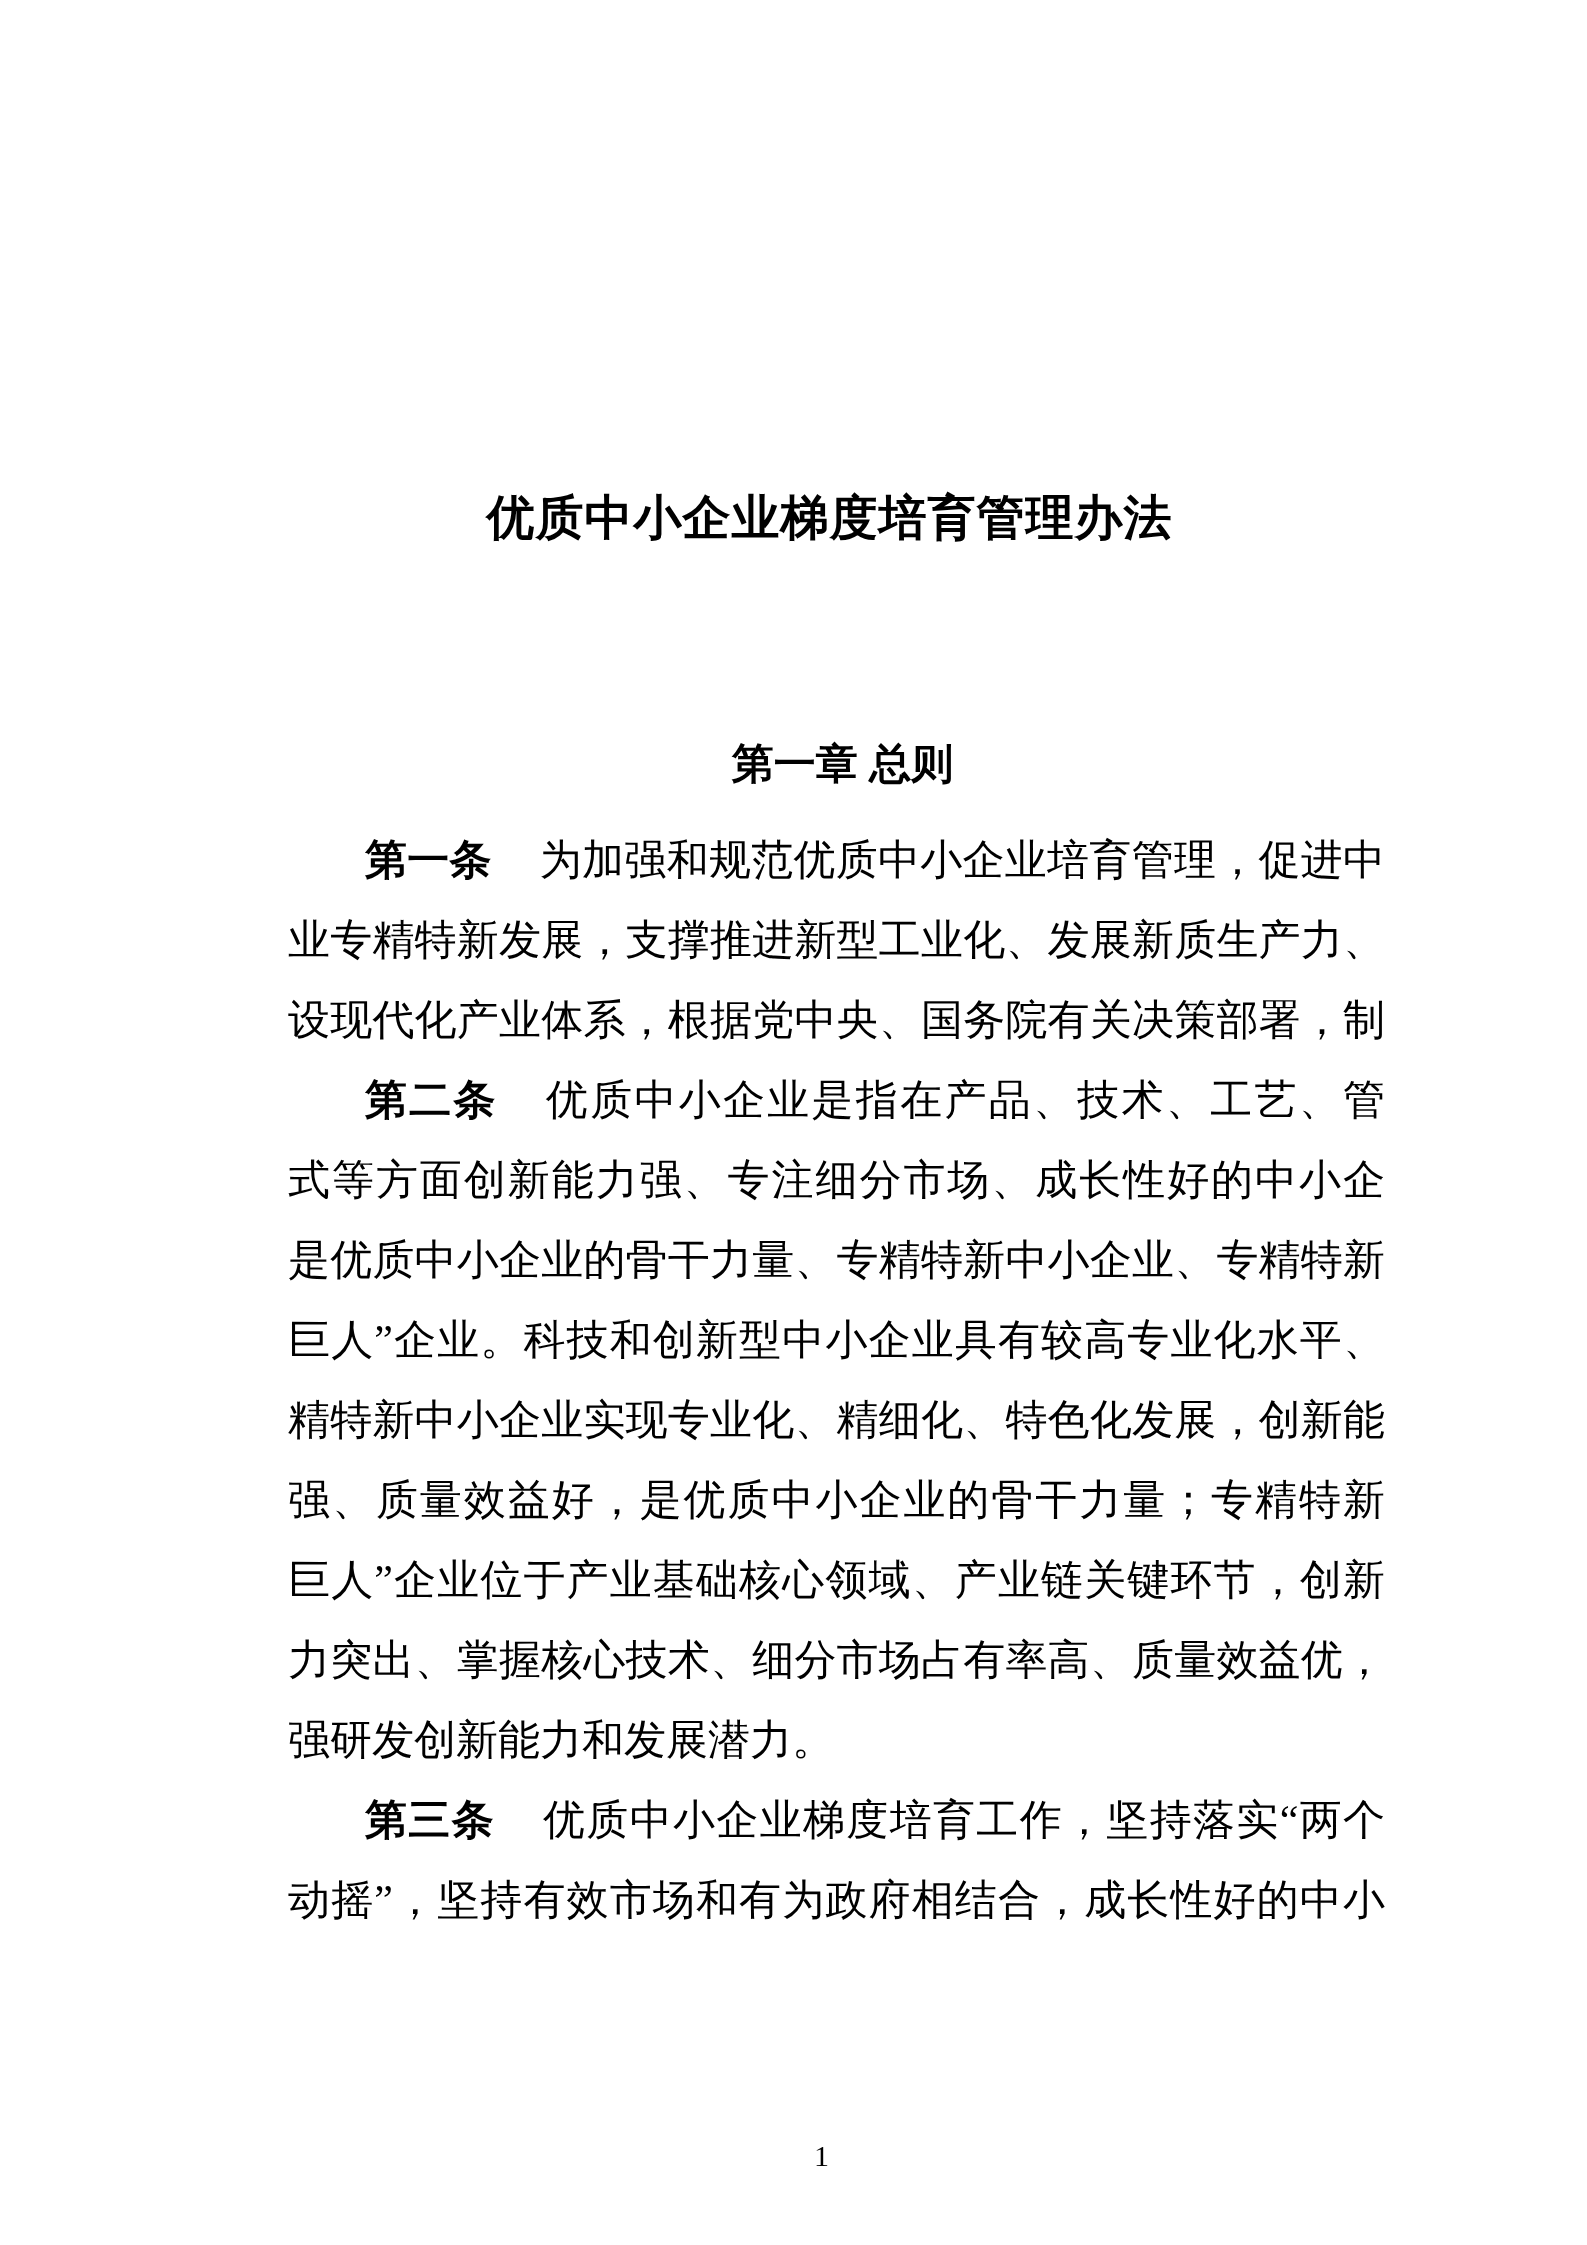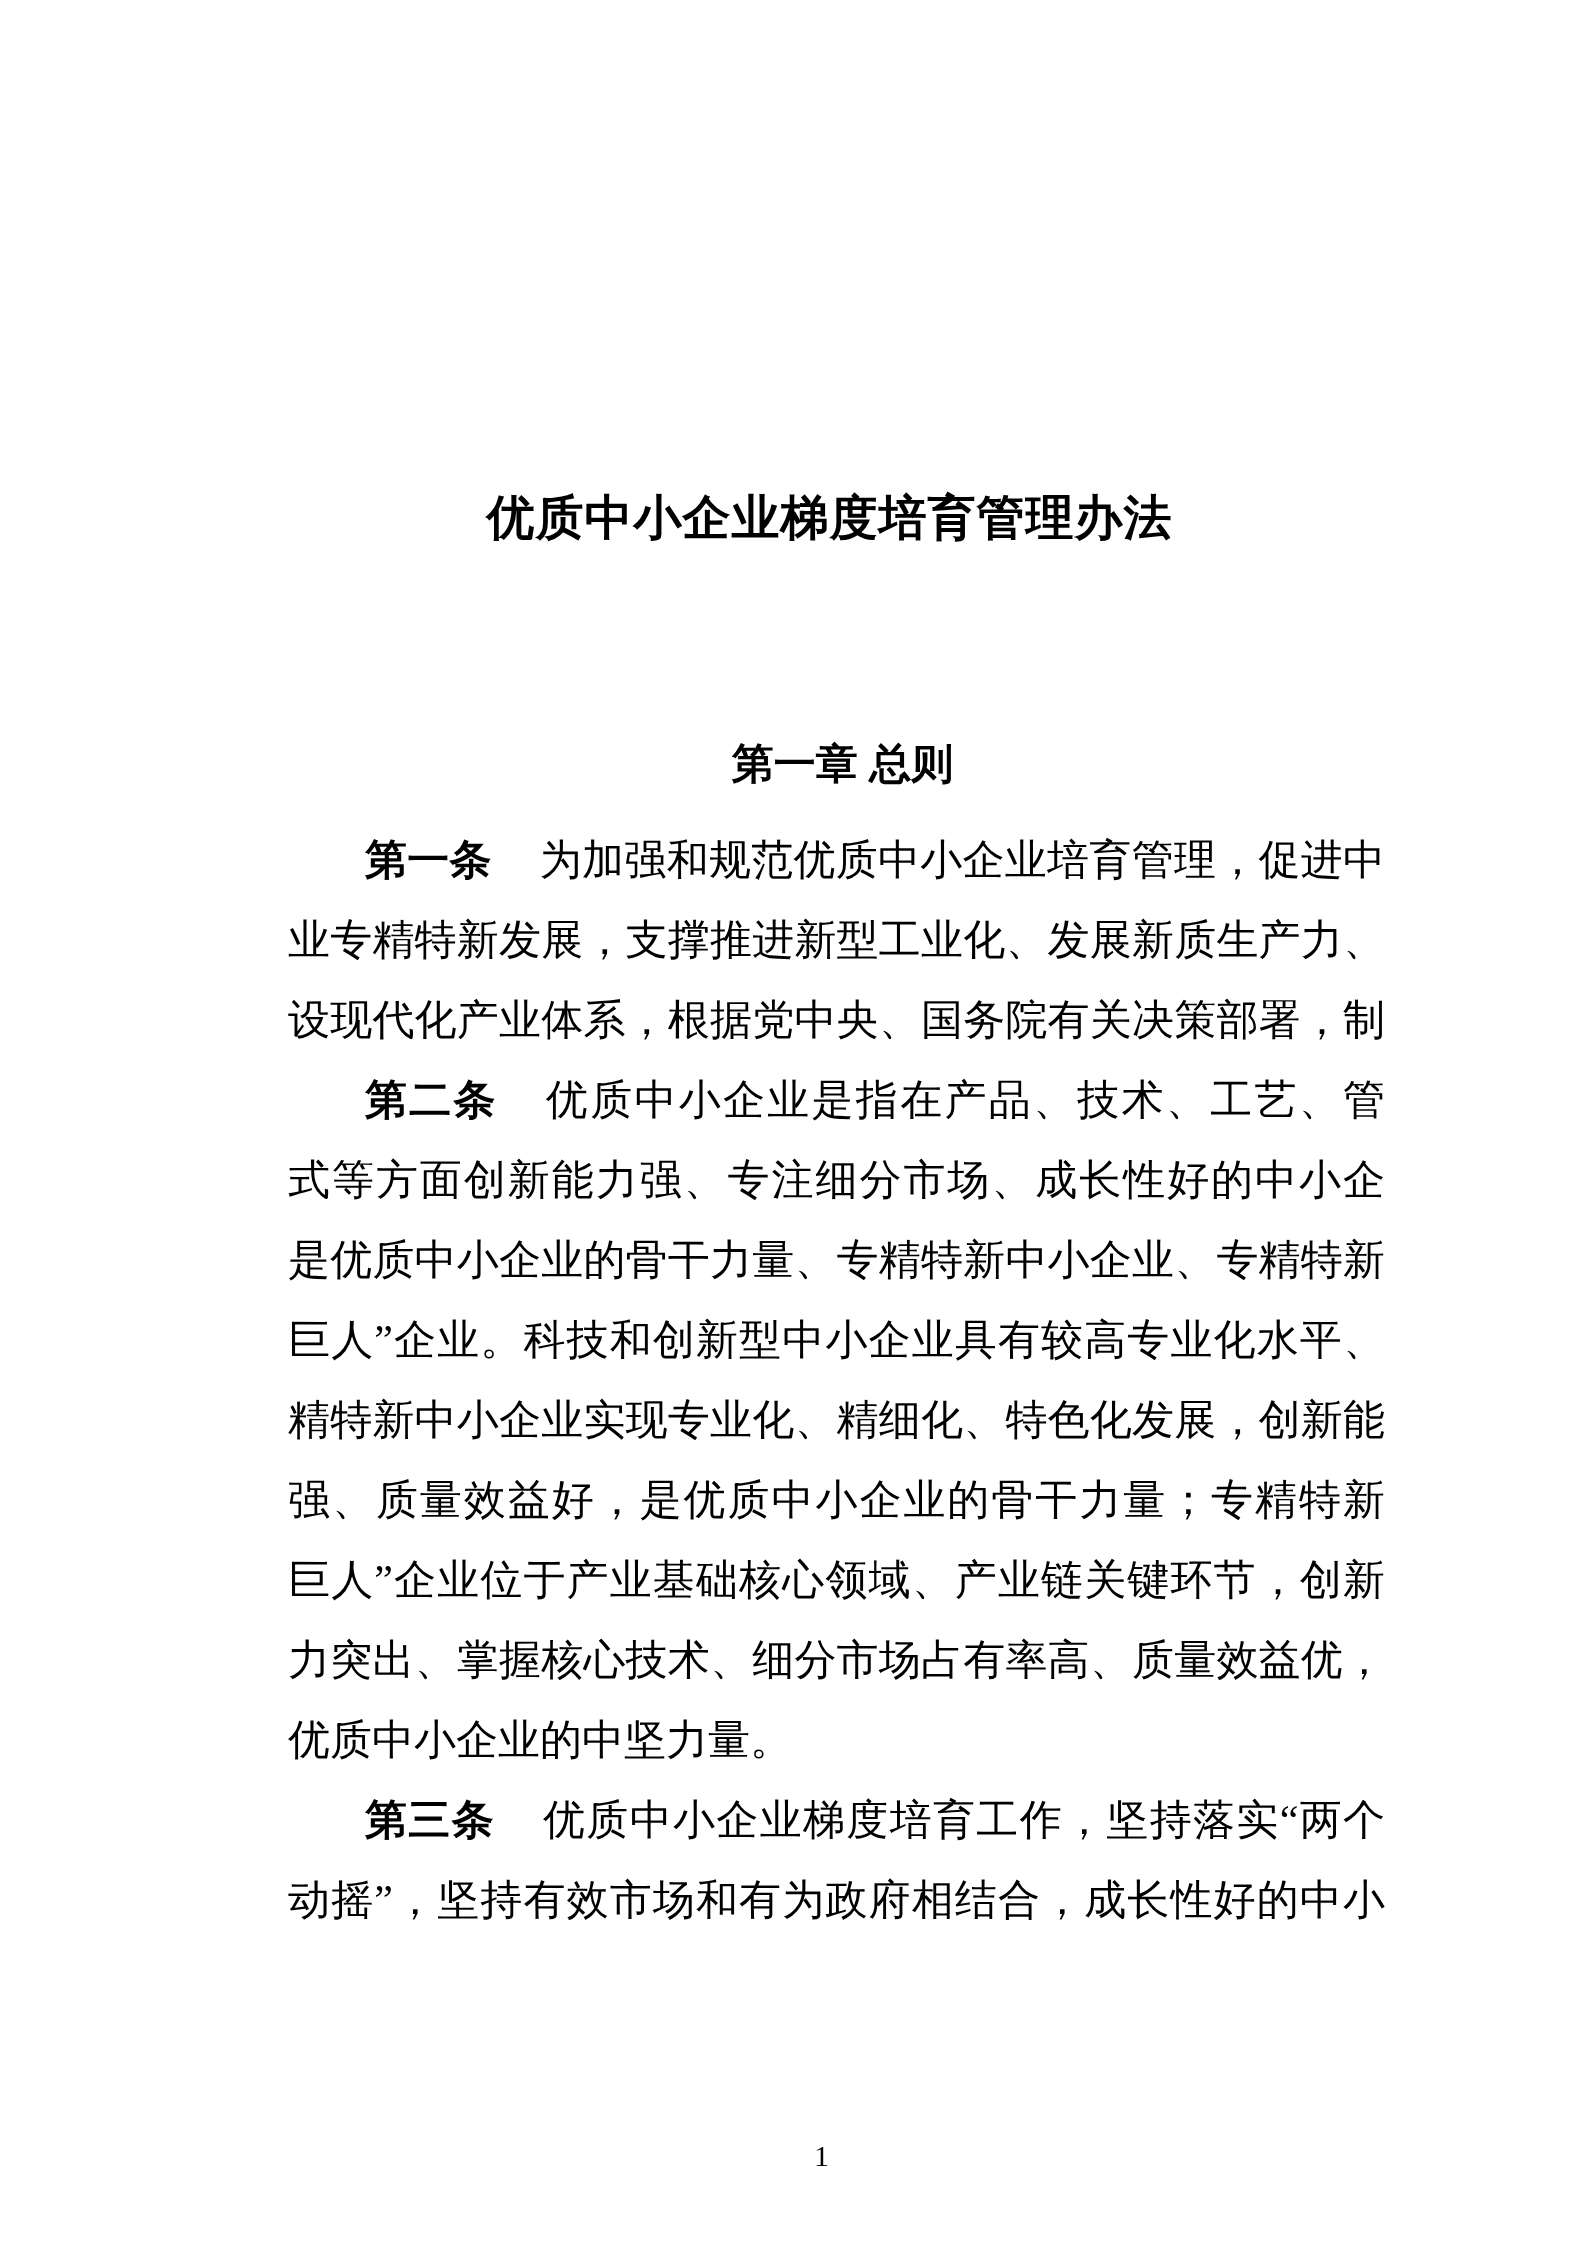--- a/index.html
+++ b/index.html
@@ -101,21 +101,21 @@
 
 
   <div class="line"><span>精特新中小企业实现专业化、精细化、特色化发展，创新能力</span></div>
 
   <div class="line"><span>强、质量效益好，是优质中小企业的骨干力量；专精特新“小</span></div>
 
   <div class="line"><span>巨人”企业位于产业基础核心领域、产业链关键环节，创新能</span></div>
 
   <div class="line"><span>力突出、掌握核心技术、细分市场占有率高、质量效益优，是</span></div>
 
-  <div class="line end"><span>优质中小企业的中坚力量。</span></div>
+  <div class="line end"><span>强研发创新能力和发展潜力。</span></div>
 
   <div class="line indent"><b>第三条</b><span>优质中小企业梯度培育工作，坚持落实“两个毫不</span></div>
 
   <div class="line"><span>动摇”，坚持有效市场和有为政府相结合，成长性好的中小企业</span></div>
 </div>
 
   <div class="page-number">1</div>
 
 </div>
 

